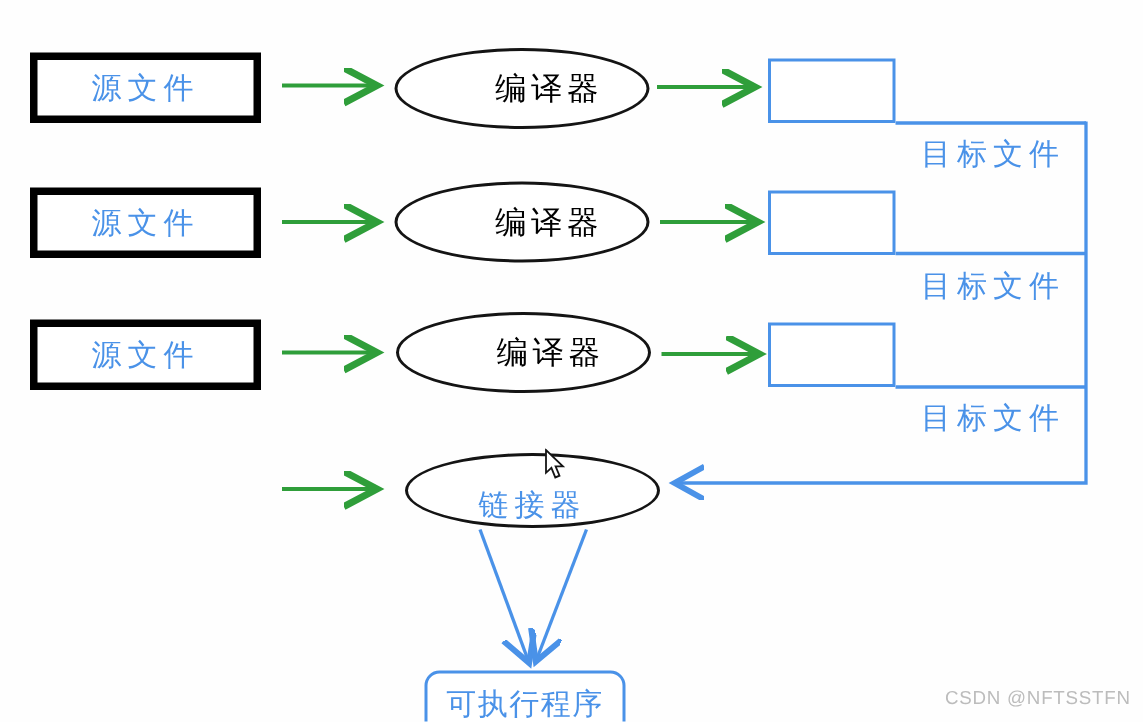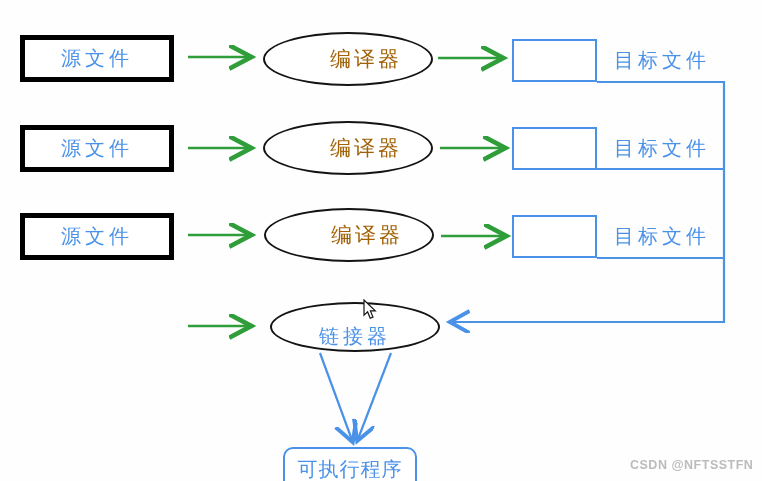--- a/index.html
+++ b/index.html
@@ -40,21 +40,21 @@
     height: 54px;
     border: 2.5px solid #141414;
     border-radius: 50%;
     background: #ffffff;
     box-sizing: border-box;
     display: flex;
     align-items: center;
     justify-content: center;
   }
   .ellipse .black-text {
-    color: #a16207;
+    color: #000000;
     font-size: 21px;
     letter-spacing: 3px;
     white-space: nowrap;
     margin-left: 36px;
   }
   
   .obj-box {
     position: absolute;
     left: 512px;
     width: 85px;
@@ -63,20 +63,21 @@
     background: #ffffff;
     box-sizing: border-box;
   }
   .obj-label {
     position: absolute;
     left: 614px;
     width: 108px;
     height: 26px;
     display: flex;
     align-items: center;
+    margin-top: 42px;
   }
   
   .exe-box {
     position: absolute;
     left: 283px;
     top: 447px;
     width: 134px;
     height: 44px;
     border: 2.5px solid #4a92e8;
     border-radius: 10px;
@@ -101,21 +102,20 @@
     height: 21px;
   }
   .watermark {
     position: absolute;
     left: 630px;
     top: 458px;
     color: #bcbcbc;
     font-size: 12.5px;
     letter-spacing: 0.5px;
     white-space: nowrap;
-    font-weight: bold;
   }
 </style>
 </head>
 <body>
 
 <div class="canvas">
 
   <svg class="arrows-layer" viewBox="0 0 762 481" xmlns="http://www.w3.org/2000/svg">
     <defs>
       <marker id="ag" markerWidth="11" markerHeight="11" refX="8" refY="4.5" orient="auto">

